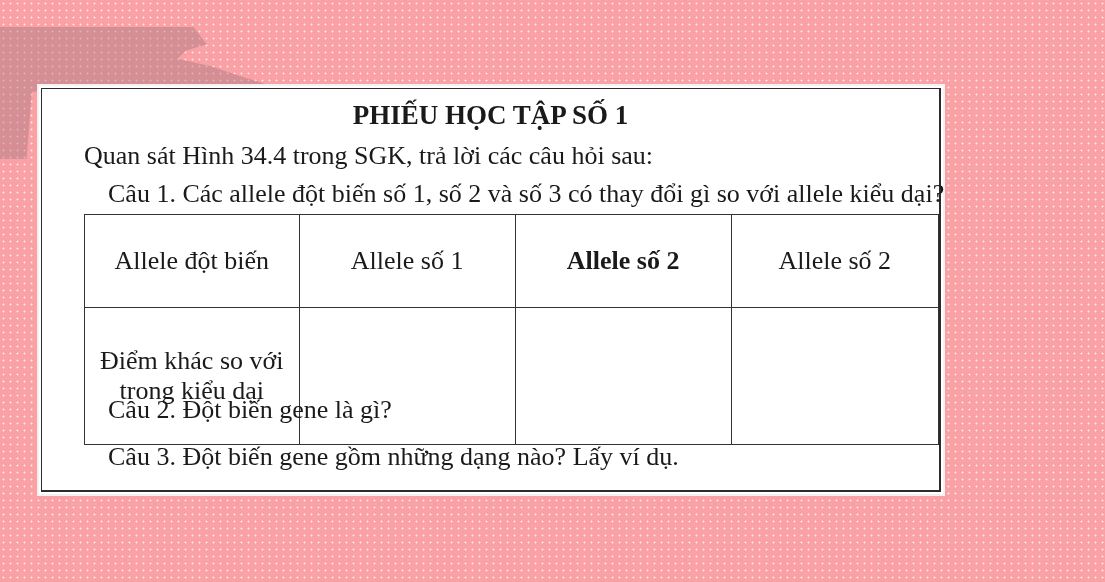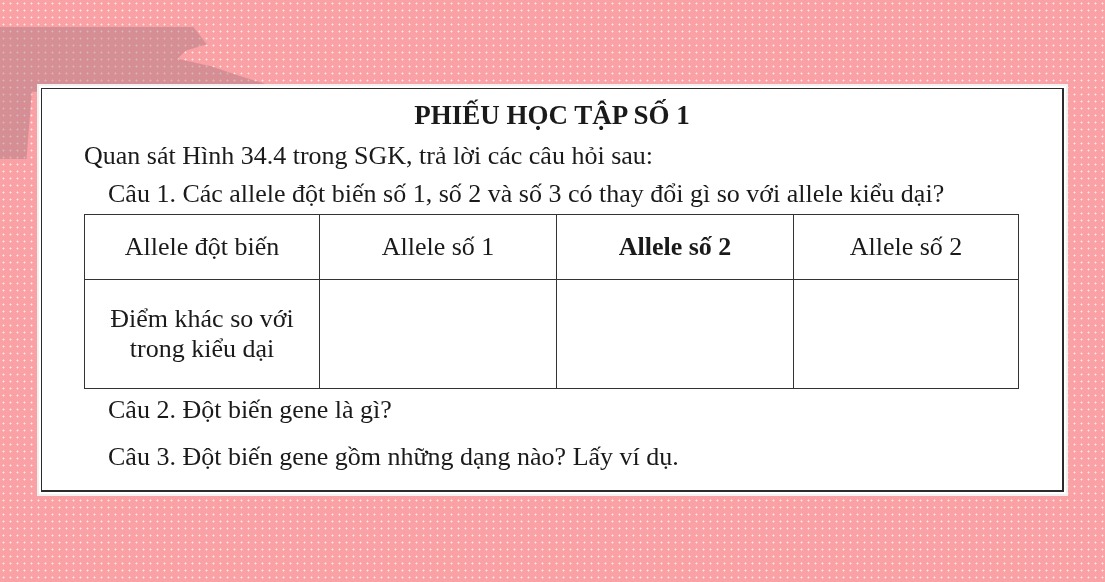--- a/index.html
+++ b/index.html
@@ -10,21 +10,21 @@
     background-size: 7px 7px;
     font-family: "Liberation Serif", "DejaVu Serif", serif;
     color: #1a1a1a;
   }
   .bg-band {
     position: absolute; left: 0; top: 27px; width: 265px; height: 132px;
     background-color: rgba(170,120,130,0.45);
     clip-path: polygon(0 0, 73% 0, 78% 13%, 70% 18%, 67% 24%, 80% 30%, 86% 34%, 92% 38%, 100% 43%, 82% 46%, 78% 49%, 12% 49%, 10% 100%, 0 100%);
   }
   .card {
-    position: absolute; left: 37px; top: 84px; width: 1031px; height: 412px;
+    position: absolute; left: 37px; top: 84px; width: 908px; height: 412px;
     background: #ffffff;
     border: 2px solid #f2f2f2;
     box-sizing: border-box;
   }
   .card-inner {
     position: absolute; left: 2px; top: 2px; right: 2px; bottom: 2px;
     border: 1px solid #2b2b2b;
     border-right-width: 2px; border-bottom-width: 2px;
     box-sizing: border-box;
   }
@@ -38,21 +38,21 @@
   .intro { left: 42px; top: 52px; }
   .q1 { left: 66px; top: 90px; }
   .q2 { left: 66px; top: 306px; }
   .q3 { left: 66px; top: 345px; margin-top: 8px; }
   table.grid {
     position: absolute; left: 42px; top: 125px;
     border-collapse: collapse; font-size: 26px;
   }
   table.grid td {
     border: 1.5px solid #333; text-align: center; vertical-align: middle;
-    padding: 0; line-height: 30px;
+    padding: 14px; line-height: 30px;
   }
   .c0 { width: 234px; }
   .c1 { width: 236px; }
   .c2 { width: 236px; font-weight: bold; }
   .c3 { width: 224px; }
   tr.r0 td { height: 64px; }
   tr.r1 td { height: 108px; }
 </style>
 </head>
 <body>

